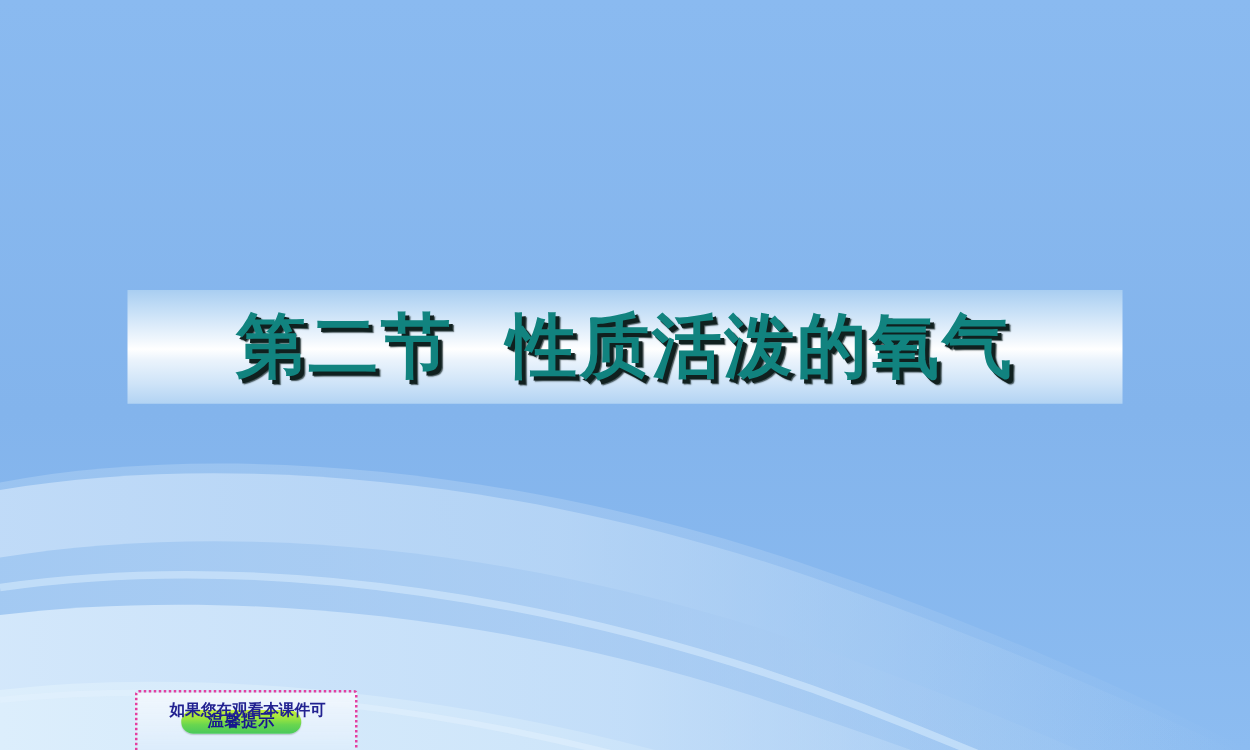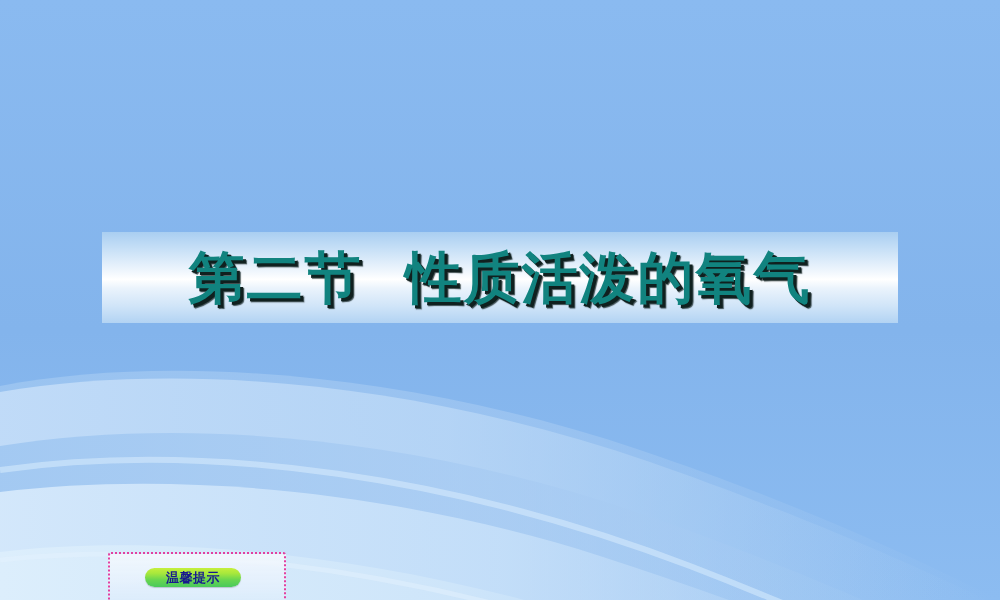--- a/index.html
+++ b/index.html
@@ -182,15 +182,16 @@
   <div class="title-band"></div>
   <div class="title-text">第二节  性质活泼的氧气</div>
 
   <div class="tip-box"></div>
 
   <div class="tip-badge">
     <span class="tip-badge-label">温馨提示</span>
   </div>
 
   <div class="tip-body">
+    <div>如果您在观看本课件可</div>
   </div>
 
 </div>
 
 </body></html>

